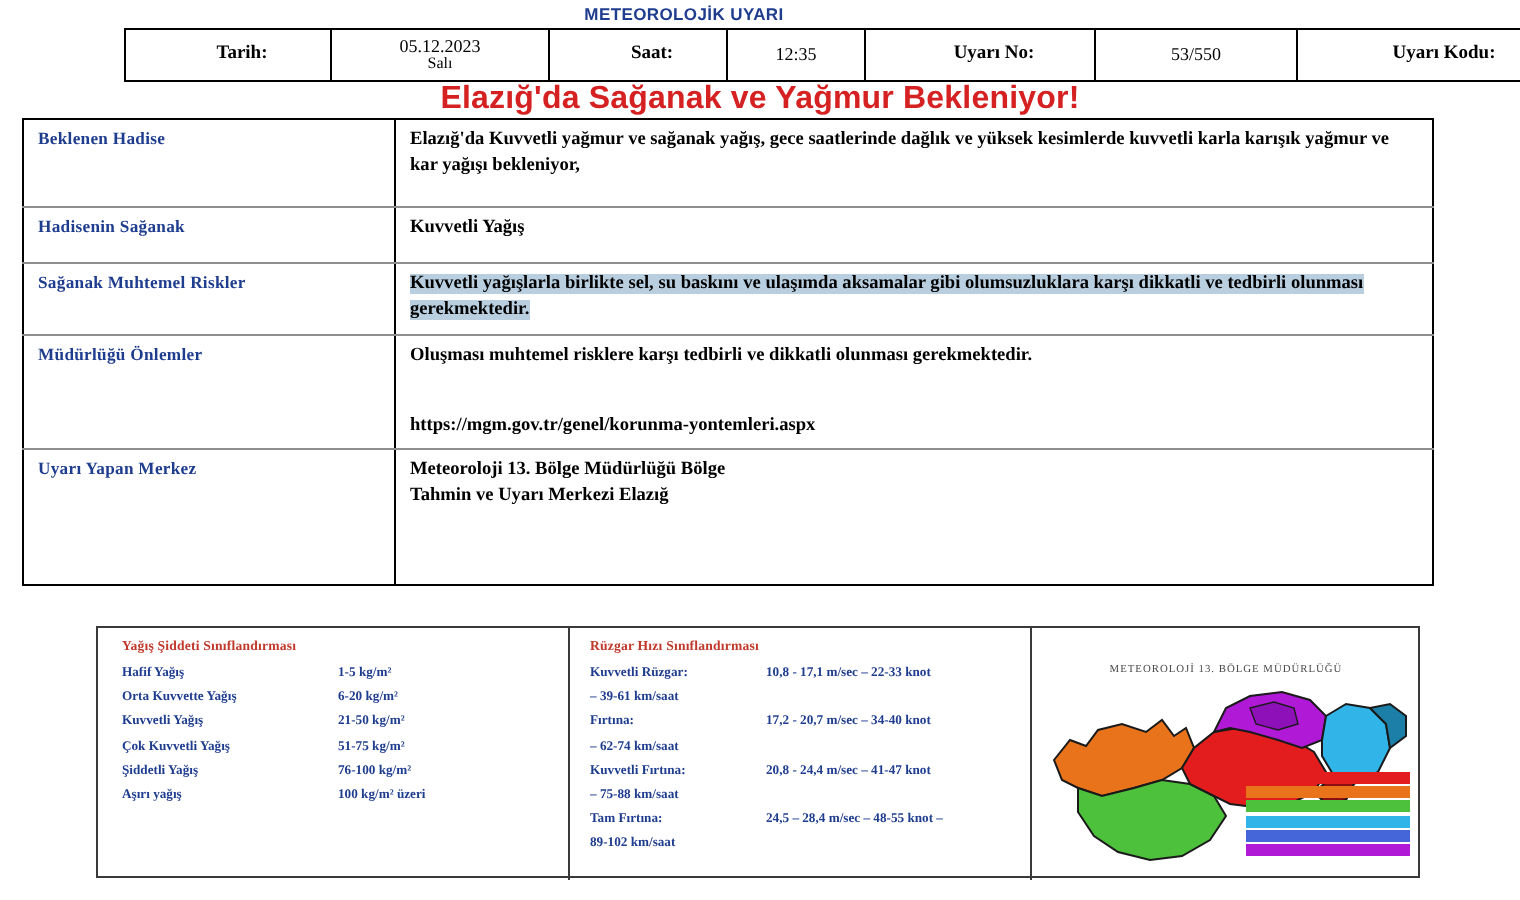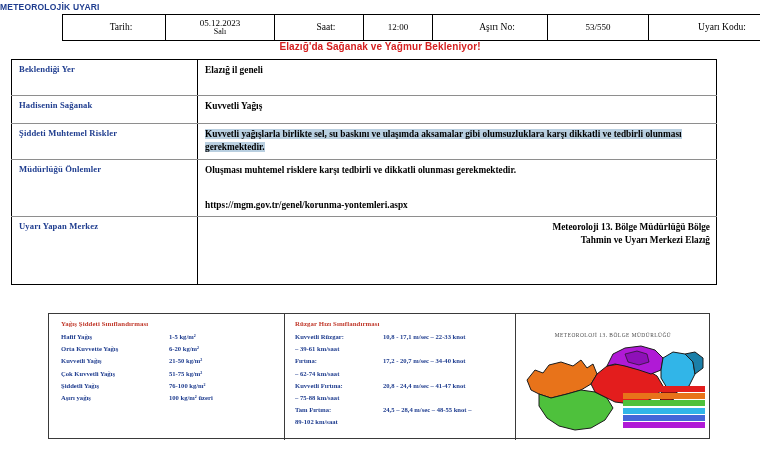--- a/index.html
+++ b/index.html
@@ -14,20 +14,21 @@
     overflow: hidden;
     position: relative;
   }
 
   
   .doc-title {
     position: absolute;
     top: 2px;
     left: 0;
     width: 684px;
+    text-align: center;
     font-family: "Liberation Sans", sans-serif;
     font-weight: bold;
     font-size: 8.5px;
     letter-spacing: 0.2px;
     color: #1f3d8f;
   }
 
   
   .header-table {
     position: absolute;
@@ -41,40 +42,40 @@
     border: 1.1px solid #000000;
     height: 25px;
     padding: 0 4px;
     font-size: 9px;
     text-align: center;
     vertical-align: middle;
     line-height: 1.05;
     color: #000;
   }
   .header-table td.lbl {
-    font-weight: normal;
+    font-weight: bold;
     font-size: 9.5px;
     padding-left: 18px;
   }
   .header-table td.val {
     font-weight: normal;
   }
   .hdr-date-main { display: block; }
   .hdr-date-sub { display: block; font-size: 8px; }
 
   
   .alert-headline {
     position: absolute;
     top: 41px;
     left: 0;
     width: 760px;
     text-align: center;
     font-family: "Liberation Sans", sans-serif;
     font-weight: bold;
-    font-size: 10px;
+    font-size: 16px;
     color: #d52121;
     letter-spacing: 0.1px;
   }
 
   
   .main-table {
     position: absolute;
     left: 11px;
     top: 59px;
     width: 706px;
@@ -111,21 +112,21 @@
   .row-h-med  td { height: 28px; }
   .row-h-sm   td { height: 20px; }
   .row-h-big  td { height: 60px; }
 
   .sel {
     background: #b9cfe0;
     box-decoration-break: clone;
     -webkit-box-decoration-break: clone;
   }
   .center-cell {
-    text-align: right;
+    text-align: left;
     vertical-align: middle;
     font-size: 10px;
     line-height: 1.85;
   }
   .k-mid { vertical-align: middle; }
   .url-line { display: block; margin-top: 22px; }
 
   
   .legend-box {
     position: absolute;
@@ -220,43 +221,43 @@
 
 <table class="header-table">
   <tbody>
       <tr>
     <td class="lbl" style="width:80px">Tarih:</td>
     <td class="val" style="width:100px">
       <span class="hdr-date-main">05.12.2023</span>
       <span class="hdr-date-sub">Salı</span>
     </td>
     <td class="lbl" style="width:66px">Saat:</td>
-    <td class="val" style="width:60px">12:00</td>
-    <td class="lbl" style="width:92px">Aşırı No:</td>
+    <td class="val" style="width:60px">12:35</td>
+    <td class="lbl" style="width:92px">Uyarı No:</td>
     <td class="val" style="width:92px">53/550</td>
     <td class="lbl" style="width:110px">Uyarı Kodu:</td>
     <td class="val" style="width:92px">Normal</td>
   </tr>
 </tbody>
   </table>
 
 <div class="alert-headline">Elazığ'da  Sağanak ve Yağmur Bekleniyor!</div>
 
 <table class="main-table">
   <tbody>
-  <tr class="row-h-med">
-    <td class="k">Beklendiği Yer</td>
-    <td class="v">Elazığ il geneli</td>
+      <tr class="row-h-tall">
+    <td class="k">Beklenen Hadise</td>
+    <td class="v">Elazığ'da  Kuvvetli yağmur ve sağanak yağış, gece saatlerinde dağlık ve yüksek kesimlerde kuvvetli karla karışık yağmur ve kar  yağışı bekleniyor,</td>
   </tr>
   <tr class="row-h-sm">
     <td class="k">Hadisenin Sağanak</td>
     <td class="v">Kuvvetli Yağış</td>
   </tr>
   <tr class="row-h-med">
-    <td class="k k-mid">Şiddeti Muhtemel Riskler</td>
+    <td class="k k-mid">Sağanak Muhtemel Riskler</td>
     <td class="v"><span class="sel">Kuvvetli yağışlarla birlikte sel, su baskını ve ulaşımda aksamalar gibi olumsuzluklara karşı dikkatli ve tedbirli olunması gerekmektedir.</span></td>
   </tr>
   <tr class="row-h-med">
     <td class="k k-mid">Müdürlüğü Önlemler</td>
     <td class="v">
       <span>Oluşması muhtemel risklere karşı tedbirli ve dikkatli olunması gerekmektedir.</span>
       <span class="url-line">https://mgm.gov.tr/genel/korunma-yontemleri.aspx</span>
     </td>
   </tr>
   <tr class="row-h-big">

